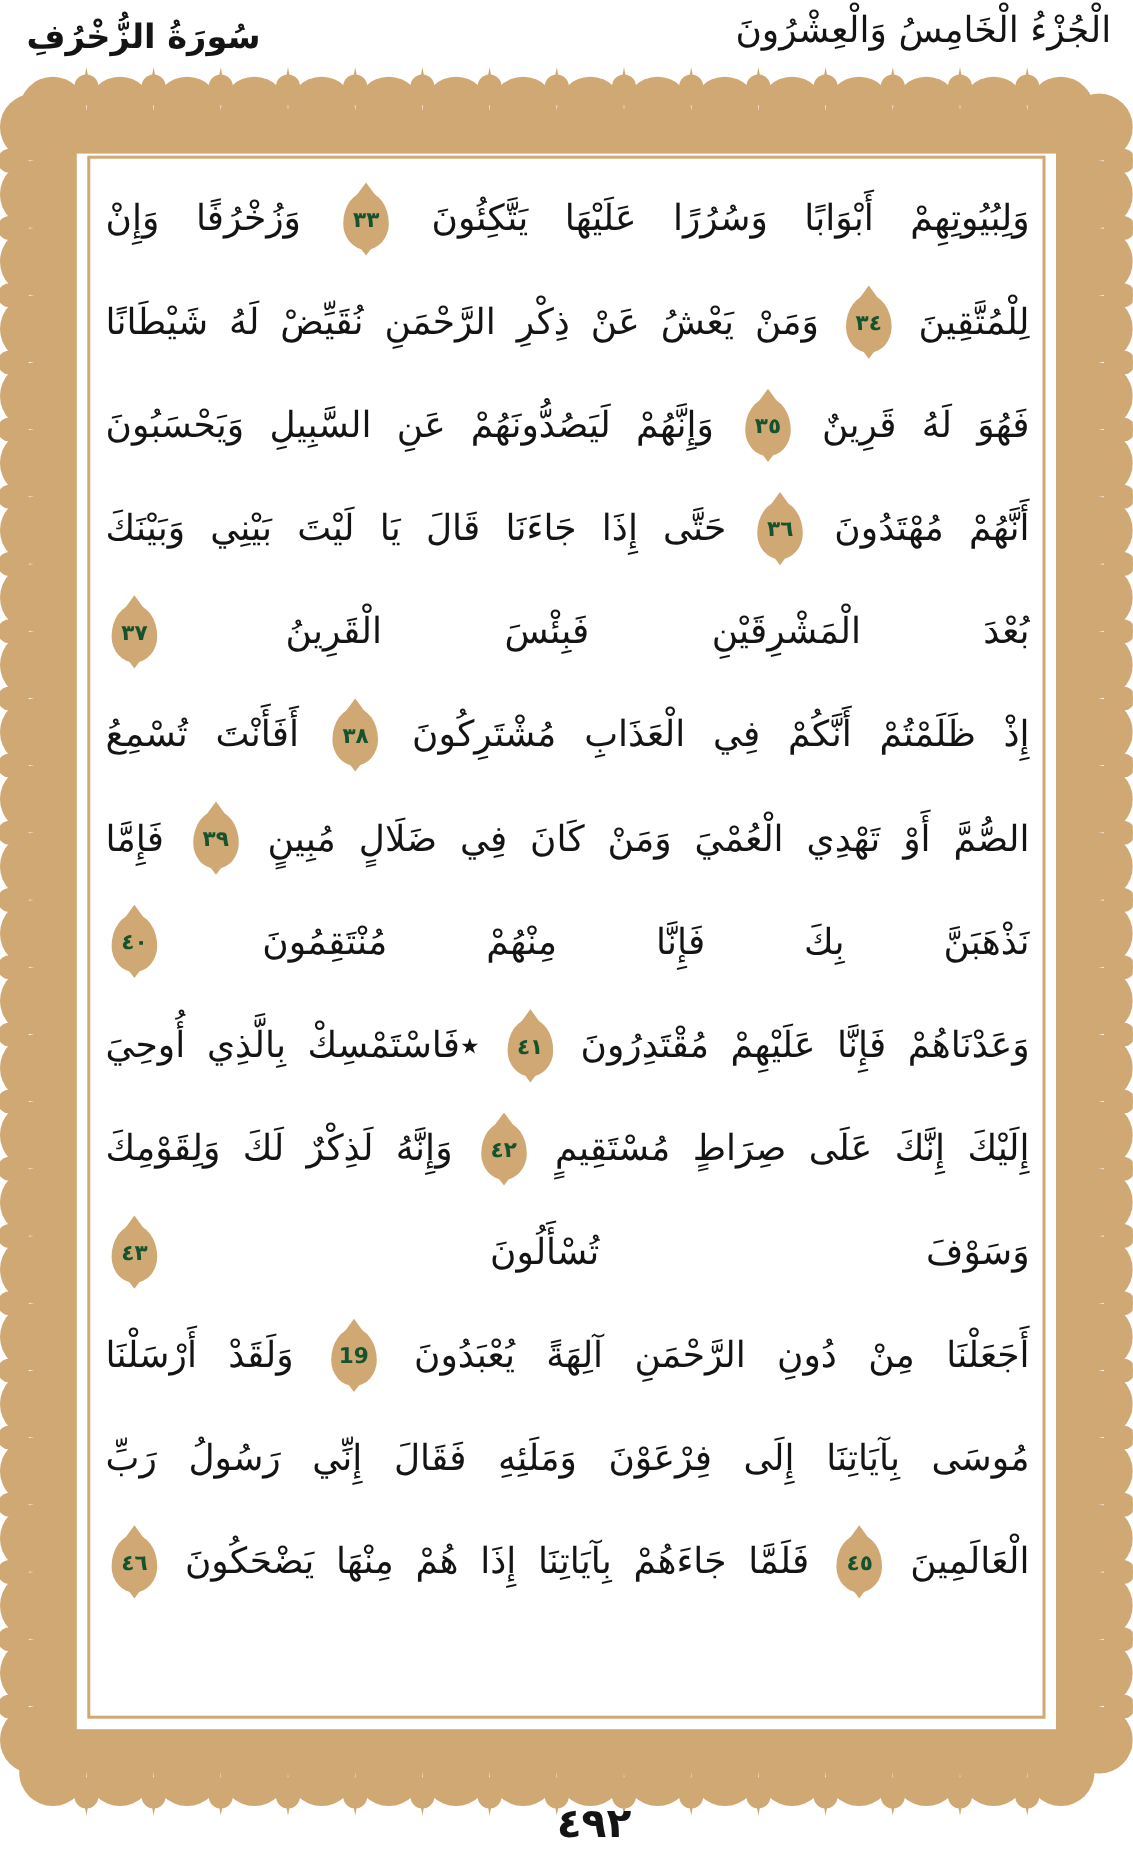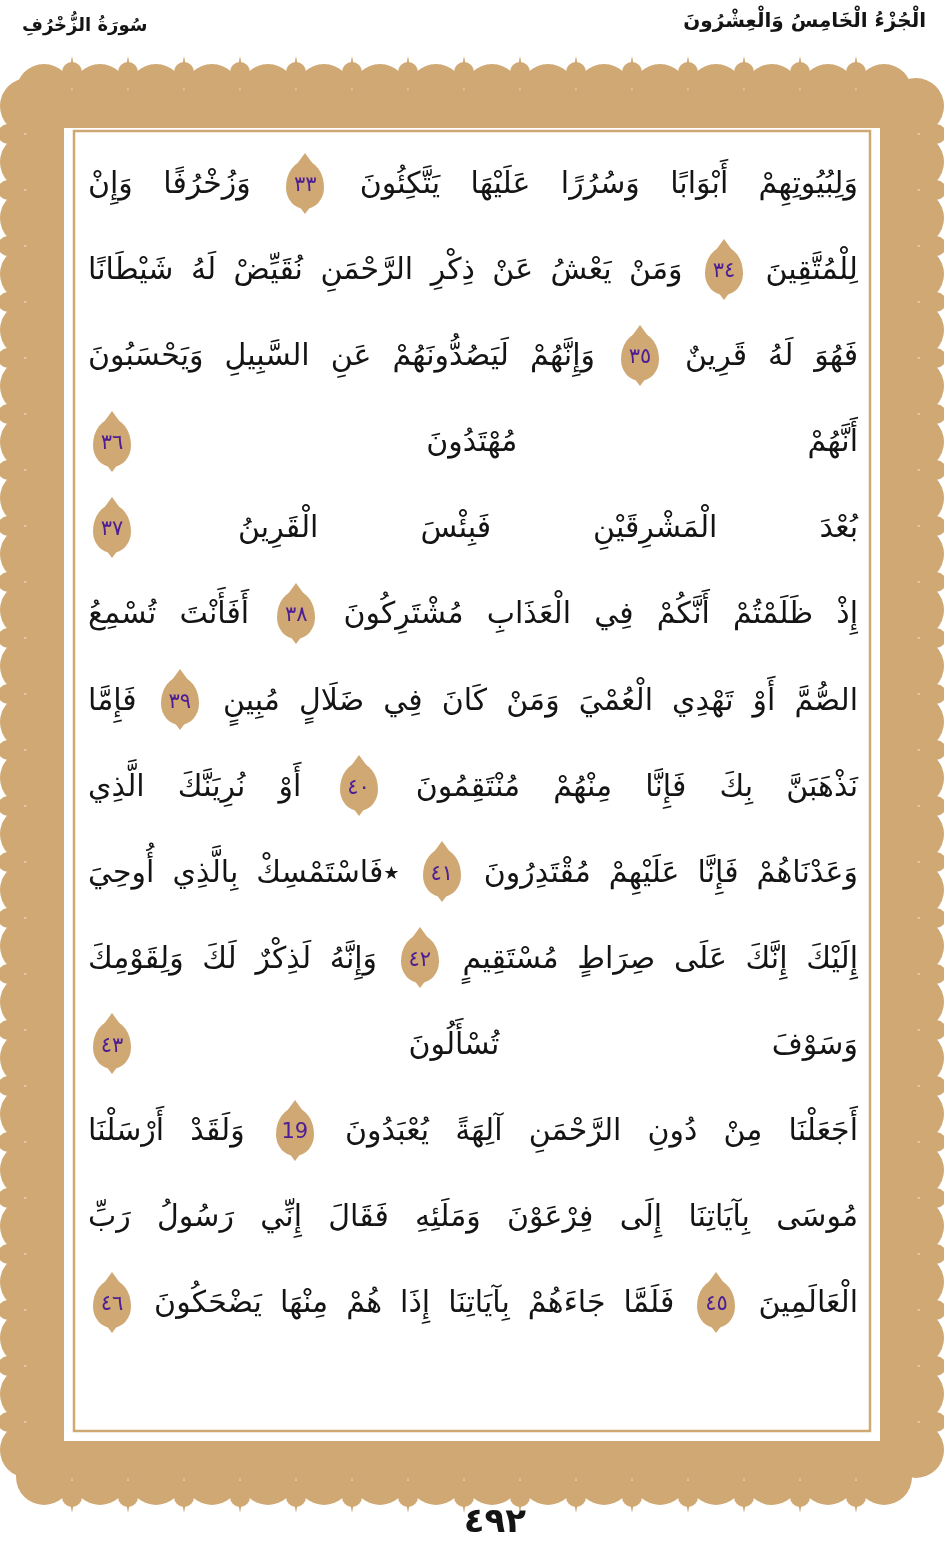--- a/index.html
+++ b/index.html
@@ -3,25 +3,25 @@
 <meta charset="utf-8">
 <style>
   html,body{margin:0;padding:0;}
   body{
     width:944px;height:1555px;position:relative;background:#ffffff;
     font-family:"DejaVu Sans", sans-serif;color:var(--ink,#141414);
     overflow:hidden;
   }
   :root{--frame:#cfa873;--ink:#141414;}
   .header-right{
-    position:absolute;top:8px;right:18px;font-size:20px;font-weight:bold;
+    position:absolute;top:8px;right:18px;font-size:30px;font-weight:normal;
     direction:rtl;white-space:nowrap;
   }
   .header-left{
-    position:absolute;top:14px;left:22px;font-size:18px;font-weight:bold;
+    position:absolute;top:14px;left:22px;font-size:28px;font-weight:bold;
     direction:rtl;white-space:nowrap;
   }
   #frame-svg{position:absolute;left:0;top:0;}
   .band{fill:var(--frame);}
   .rule{fill:none;stroke:var(--frame);stroke-width:2.5px;}
   .text-area{
     position:absolute;left:88px;top:140px;width:770px;height:1292px;
     direction:rtl;
   }
   .qline{
@@ -40,21 +40,21 @@
     content:"";position:absolute;top:-8px;left:50%;transform:translateX(-50%);
     width:0;height:0;border:8px solid transparent;border-top:0;
     border-bottom:11px solid var(--frame);
   }
   .ayah-marker::after{
     content:"";position:absolute;bottom:-5px;left:50%;transform:translateX(-50%);
     width:0;height:0;border:6px solid transparent;border-bottom:0;
     border-top:8px solid var(--frame);
   }
   .ayah-num{
-    font-size:21px;font-weight:normal;color:#4c1d95;line-height:1;
+    font-size:18px;font-weight:bold;color:#14532d;line-height:1;
     position:relative;z-index:1;
   }
   .page-number{
     position:absolute;top:1500px;left:0;width:100%;text-align:center;
     font-size:34px;font-weight:bold;color:var(--ink);padding-left:23px;
   }
 </style>
 </head>
 <body>
 
@@ -314,33 +314,33 @@
         <span class="ayah-num">٣٣</span>
       </span> <span class="qtext">وَزُخْرُفًا وَإِنْ</span></div>
     <div class="qline"><span class="qtext">لِلْمُتَّقِينَ</span> <span class="ayah-marker">
         <span class="ayah-num">٣٤</span>
       </span> <span class="qtext">وَمَنْ يَعْشُ عَنْ ذِكْرِ الرَّحْمَنِ نُقَيِّضْ لَهُ شَيْطَانًا</span></div>
     <div class="qline"><span class="qtext">فَهُوَ لَهُ قَرِينٌ</span> <span class="ayah-marker">
         <span class="ayah-num">٣٥</span>
       </span> <span class="qtext">وَإِنَّهُمْ لَيَصُدُّونَهُمْ عَنِ السَّبِيلِ وَيَحْسَبُونَ</span></div>
     <div class="qline"><span class="qtext">أَنَّهُمْ مُهْتَدُونَ</span> <span class="ayah-marker">
         <span class="ayah-num">٣٦</span>
-      </span> </div>
+      </span> <span class="qtext">حَتَّى إِذَا جَاءَنَا قَالَ يَا لَيْتَ بَيْنِي وَبَيْنَكَ</span></div>
     <div class="qline"><span class="qtext">بُعْدَ الْمَشْرِقَيْنِ فَبِئْسَ الْقَرِينُ</span> <span class="ayah-marker">
         <span class="ayah-num">٣٧</span>
       </span> </div>
     <div class="qline"><span class="qtext">إِذْ ظَلَمْتُمْ أَنَّكُمْ فِي الْعَذَابِ مُشْتَرِكُونَ</span> <span class="ayah-marker">
         <span class="ayah-num">٣٨</span>
       </span> <span class="qtext">أَفَأَنْتَ تُسْمِعُ</span></div>
     <div class="qline"><span class="qtext">الصُّمَّ أَوْ تَهْدِي الْعُمْيَ وَمَنْ كَانَ فِي ضَلَالٍ مُبِينٍ</span> <span class="ayah-marker">
         <span class="ayah-num">٣٩</span>
       </span> <span class="qtext">فَإِمَّا</span></div>
     <div class="qline"><span class="qtext">نَذْهَبَنَّ بِكَ فَإِنَّا مِنْهُمْ مُنْتَقِمُونَ</span> <span class="ayah-marker">
         <span class="ayah-num">٤٠</span>
-      </span> <span class="qtext">أَوْ نُرِيَنَّكَ الَّذِي</span></div>
+      </span> </div>
     <div class="qline"><span class="qtext">وَعَدْنَاهُمْ فَإِنَّا عَلَيْهِمْ مُقْتَدِرُونَ</span> <span class="ayah-marker">
         <span class="ayah-num">٤١</span>
       </span> <span class="qtext">٭فَاسْتَمْسِكْ بِالَّذِي أُوحِيَ</span></div>
     <div class="qline"><span class="qtext">إِلَيْكَ إِنَّكَ عَلَى صِرَاطٍ مُسْتَقِيمٍ</span> <span class="ayah-marker">
         <span class="ayah-num">٤٢</span>
       </span> <span class="qtext">وَإِنَّهُ لَذِكْرٌ لَكَ وَلِقَوْمِكَ</span></div>
     <div class="qline"><span class="qtext">وَسَوْفَ تُسْأَلُونَ</span> <span class="ayah-marker">
         <span class="ayah-num">٤٣</span>
       </span> </div>
     <div class="qline"><span class="qtext">أَجَعَلْنَا مِنْ دُونِ الرَّحْمَنِ آلِهَةً يُعْبَدُونَ</span> <span class="ayah-marker">

